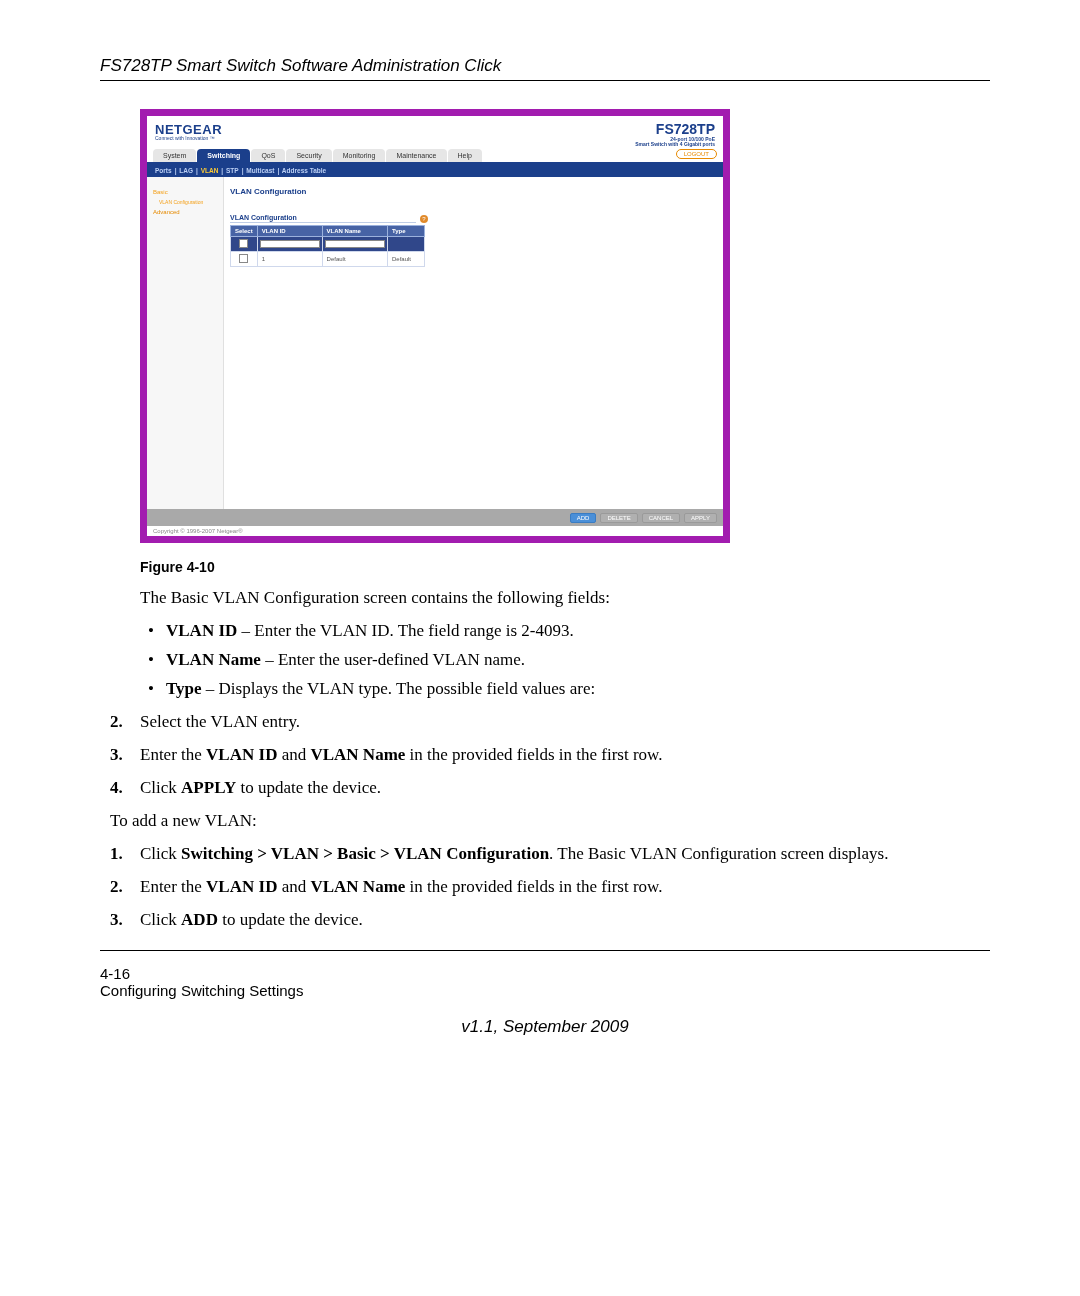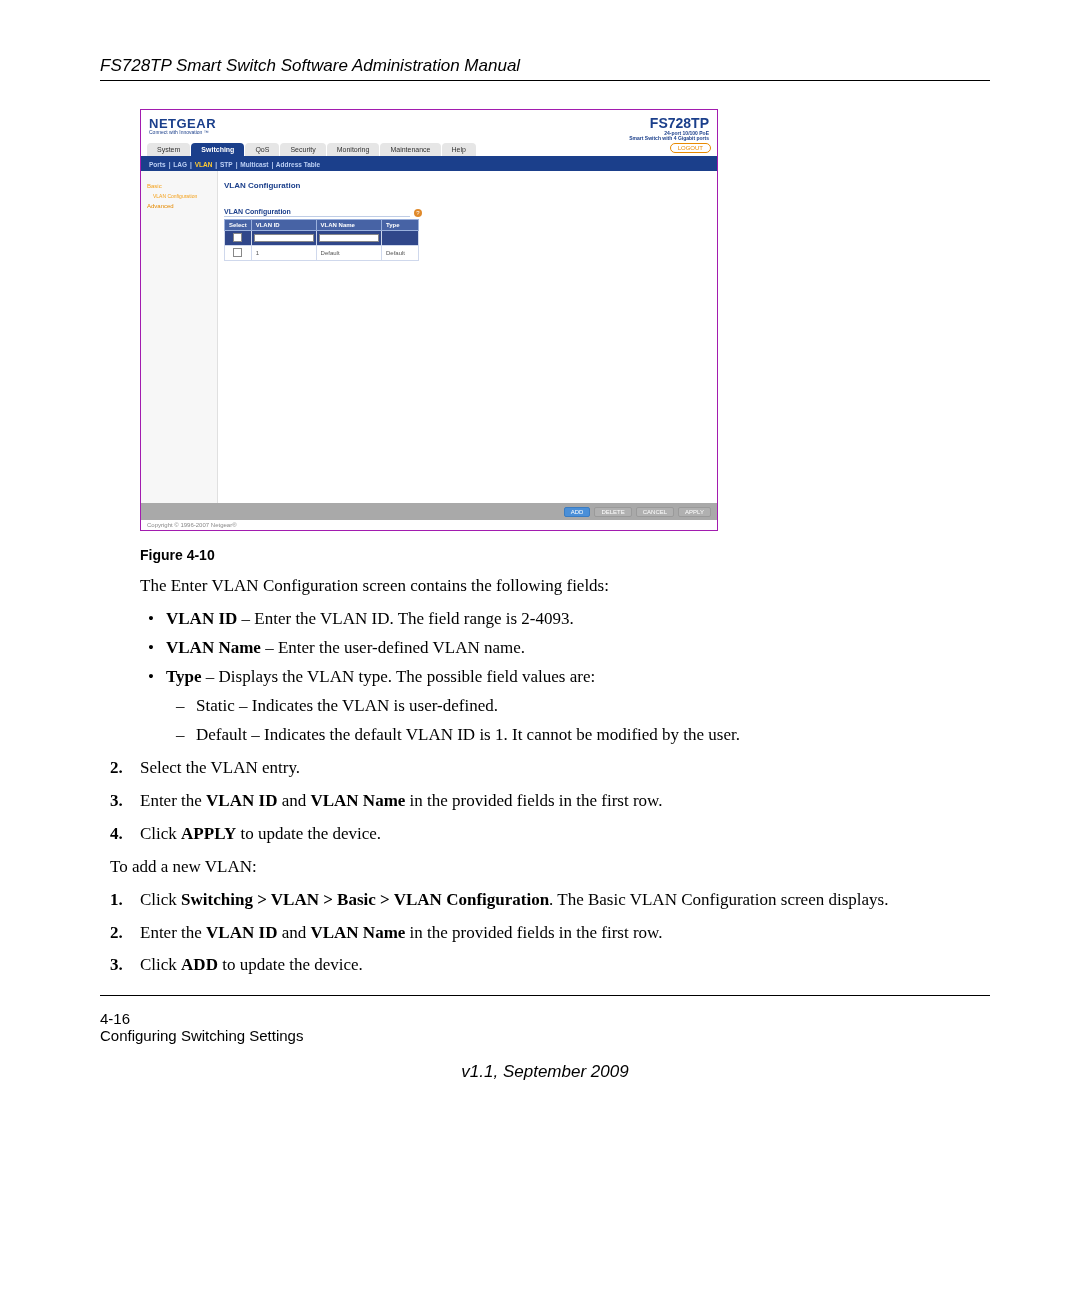--- a/index.html
+++ b/index.html
@@ -28,21 +28,21 @@
     border-top: 1.5px solid #000;
     margin: 18px 0 6px 0;
   }
   
   .figure-wrap {
     margin-left: 40px;
     margin-bottom: 12px;
   }
   .figure {
     width: 576px;
-    border: 1px solid #a21caf;
+    border: 7px solid #a21caf;
     background: #fff;
     font-family: Arial, Helvetica, sans-serif;
     font-size: 7px;
     color: #333;
   }
   .fig-top {
     display: flex;
     justify-content: space-between;
     align-items: flex-start;
     padding: 6px 8px 2px 8px;
@@ -341,21 +341,21 @@
     font-style: italic;
     font-family: Arial, Helvetica, sans-serif;
     font-size: 17px;
     margin-top: 18px;
   }
   b { font-weight: bold; }
 </style>
 </head>
 <body>
 
-<div class="doc-header">FS728TP Smart Switch Software Administration Manual</div>
+<div class="doc-header">FS728TP Smart Switch Software Administration Click</div>
 <hr class="hr">
 
 <div class="figure-wrap">
   <div class="figure">
 
     <div class="fig-top">
       <div class="brand">
         <div class="brand-main">NETGEAR</div>
         <div class="brand-sub">Connect with Innovation ™</div>
       </div>
@@ -430,35 +430,31 @@
       <div class="btn">DELETE</div>
       <div class="btn">CANCEL</div>
       <div class="btn">APPLY</div>
     </div>
     <div class="copyright">Copyright © 1996-2007 Netgear®</div>
   </div>
 </div>
 
 <div class="fig-caption">Figure 4-10</div>
 
-<p class="body-p">The Enter VLAN Configuration screen contains the following fields:</p>
+<p class="body-p">The Basic VLAN Configuration screen contains the following fields:</p>
 
 <ul class="bullets">
   <li>
     <b>VLAN ID</b><span> – Enter the VLAN ID. The field range is 2-4093.</span>
   </li>
   <li>
     <b>VLAN Name</b><span> – Enter the user-defined VLAN name.</span>
   </li>
   <li>
     <b>Type</b><span> – Displays the VLAN type. The possible field values are:</span>
-    <ul class="sub">
-      <li>Static – Indicates the VLAN is user-defined.</li>
-      <li>Default – Indicates the default VLAN ID is 1. It cannot be modified by the user.</li>
-    </ul>
   </li>
 </ul>
 
 <ol class="steps steps-start2">
   <li>Select the VLAN entry.</li>
   <li>
     <span>Enter the </span><b>VLAN ID</b><span> and </span><b>VLAN Name</b><span> in the provided fields in the first row.</span>
   </li>
   <li>
     <span>Click </span><b>APPLY</b><span> to update the device.</span>

